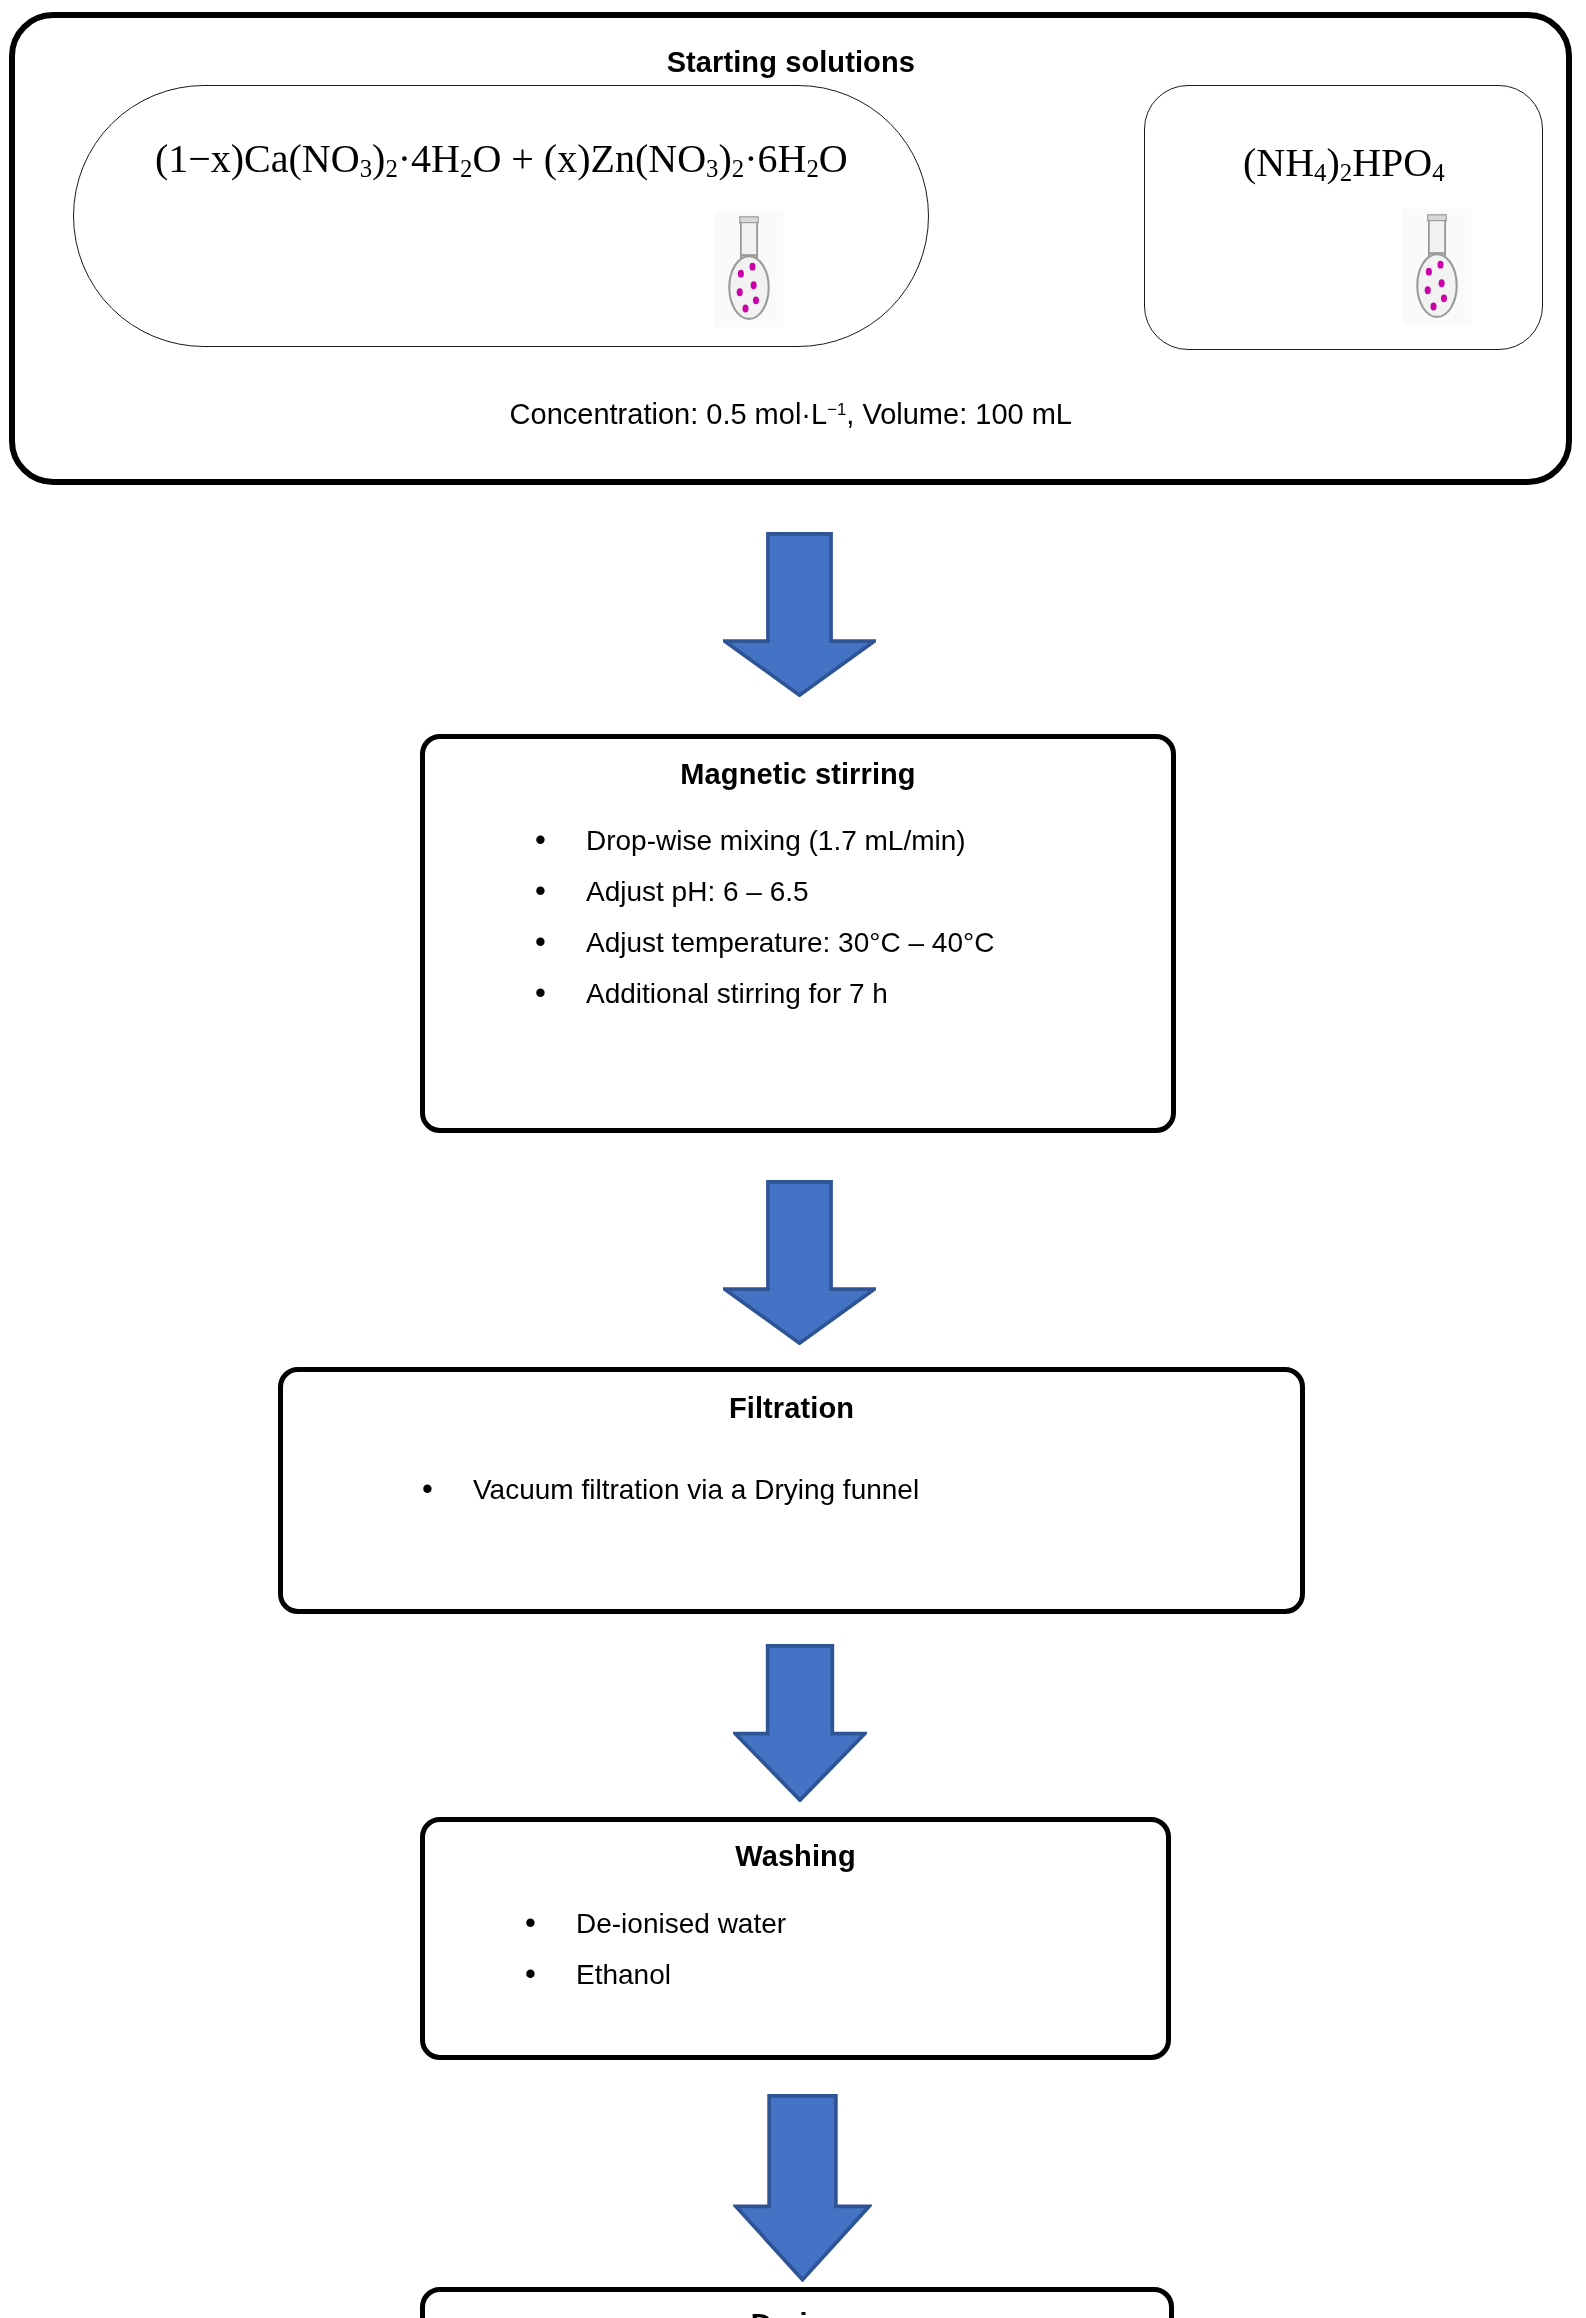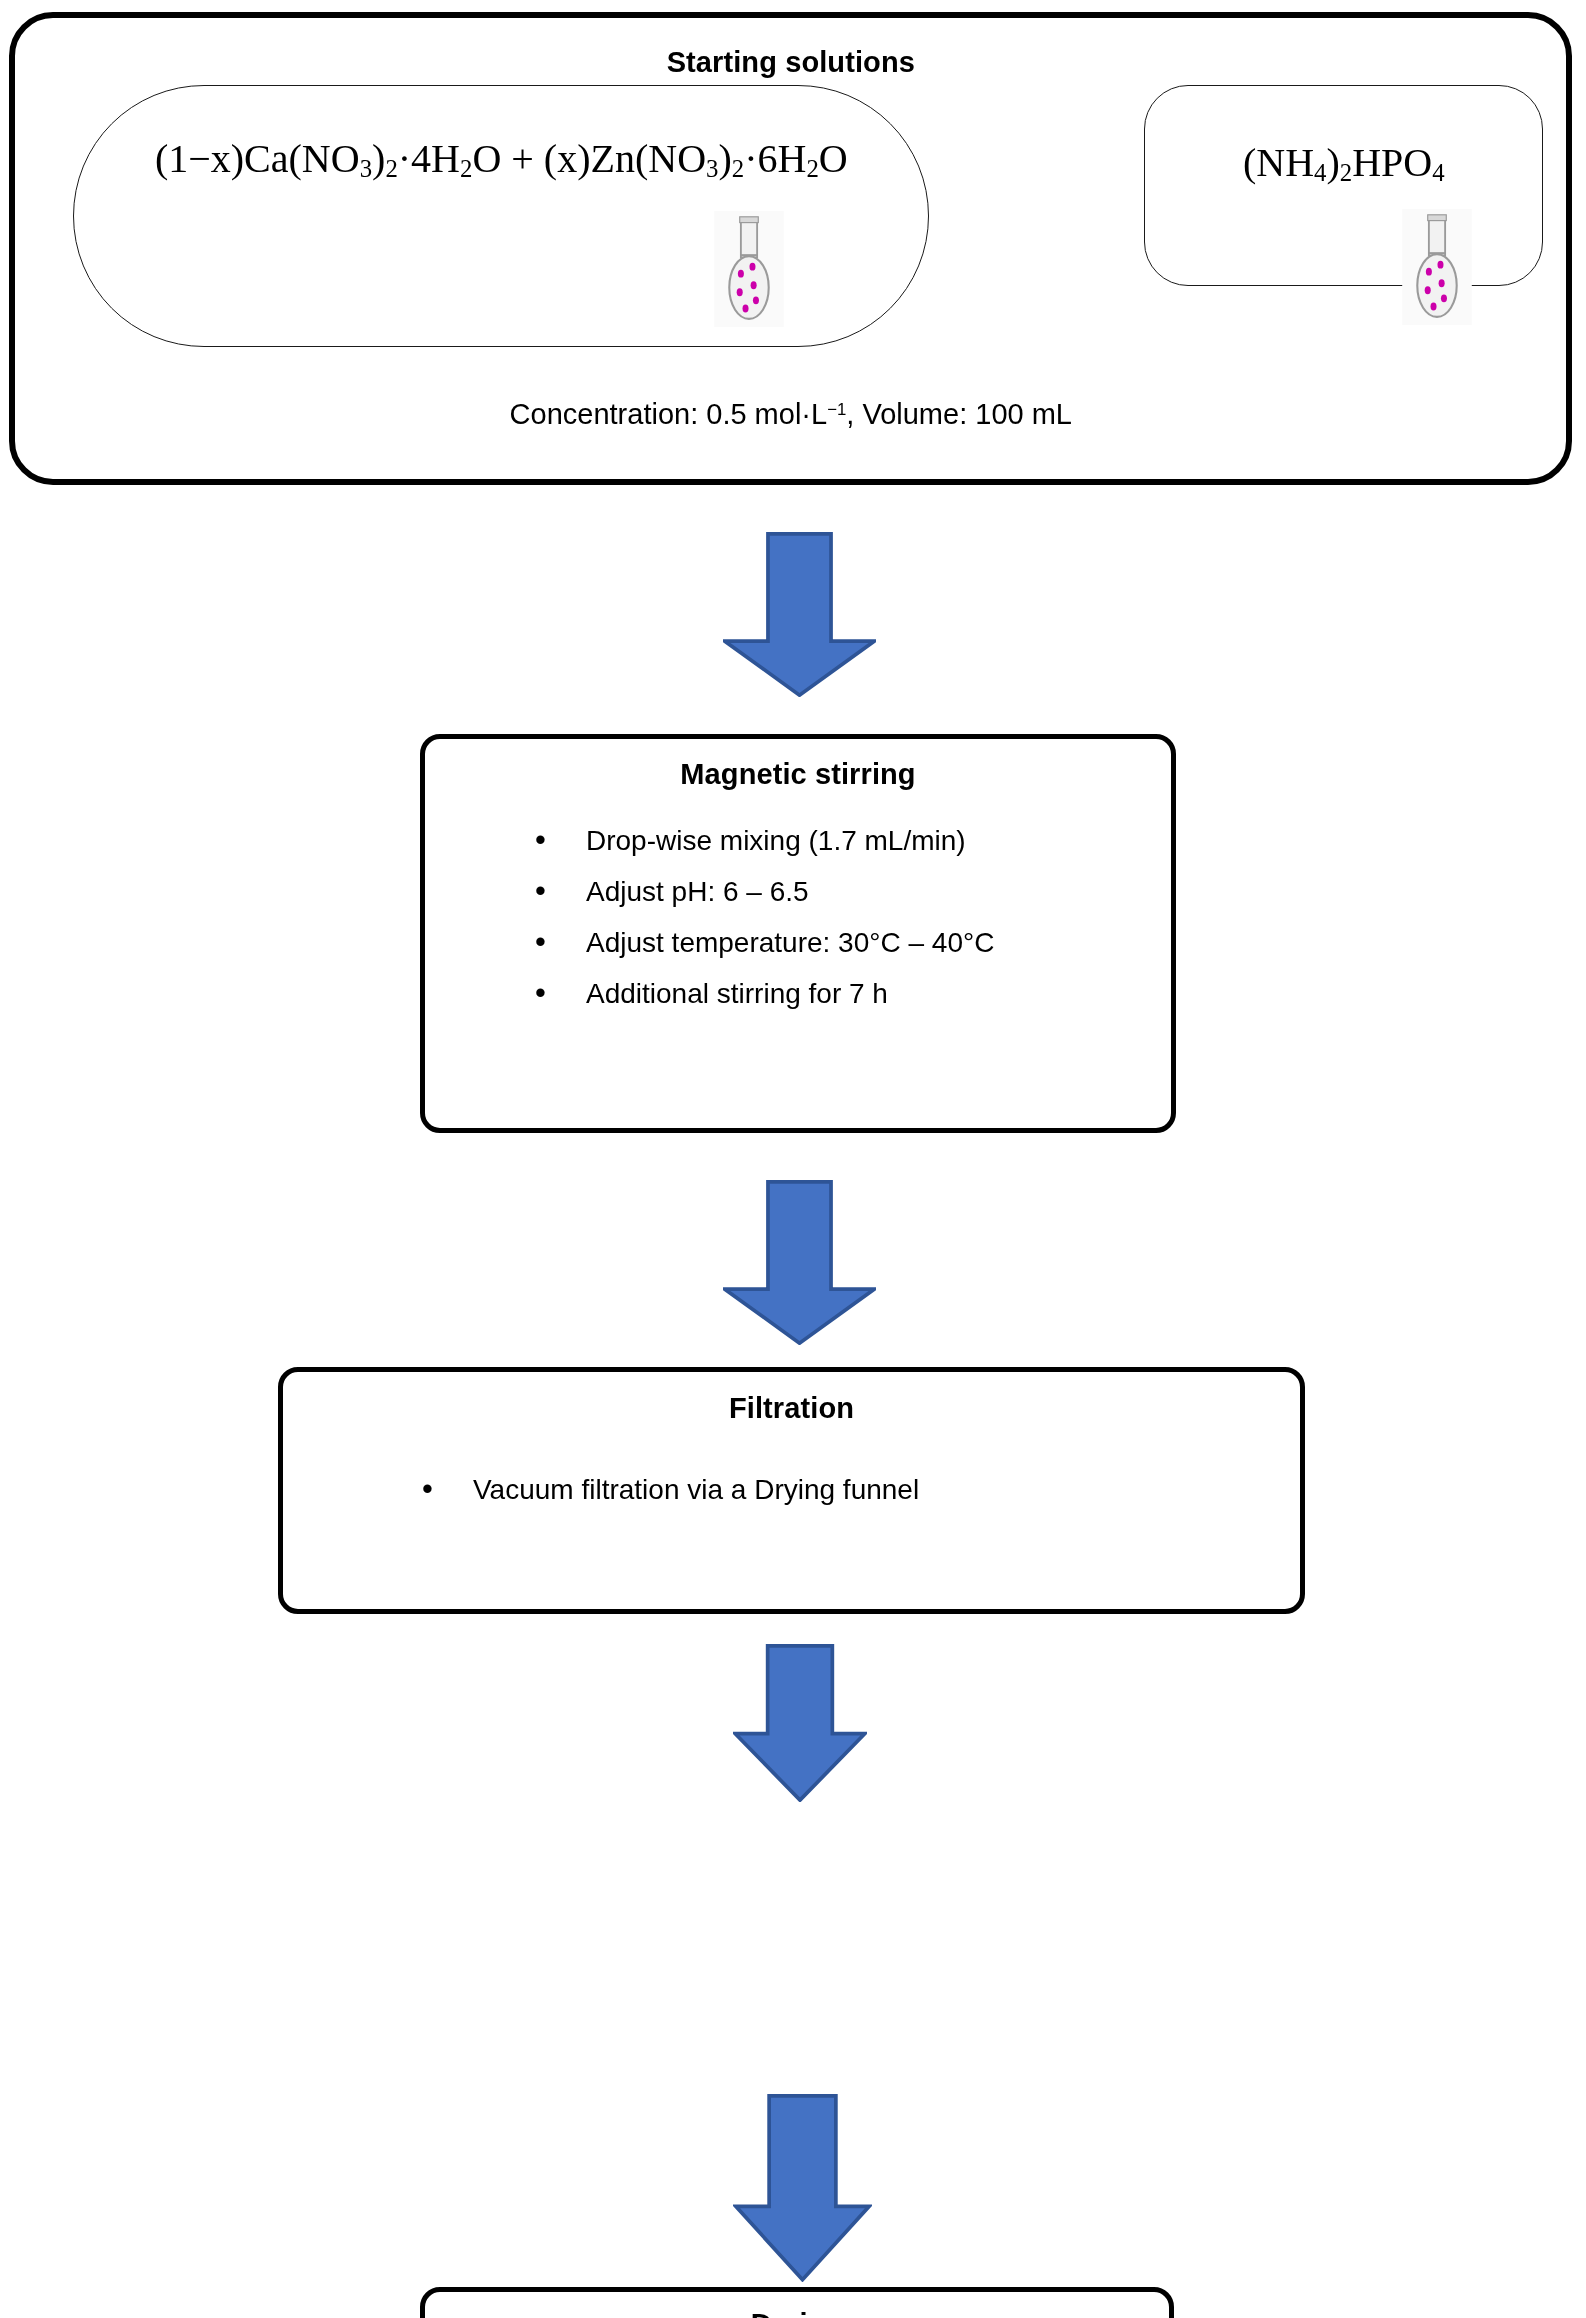--- a/index.html
+++ b/index.html
@@ -69,21 +69,21 @@
           <ellipse cx="33" cy="48" rx="2.6" ry="3.4" fill="#CC00AA"></ellipse>
           <ellipse cx="23" cy="54" rx="2.6" ry="3.4" fill="#CC00AA"></ellipse>
           <ellipse cx="34" cy="64" rx="2.6" ry="3.4" fill="#CC00AA"></ellipse>
           <ellipse cx="22" cy="70" rx="2.6" ry="3.4" fill="#CC00AA"></ellipse>
           <ellipse cx="36" cy="77" rx="2.6" ry="3.4" fill="#CC00AA"></ellipse>
           <ellipse cx="27" cy="84" rx="2.6" ry="3.4" fill="#CC00AA"></ellipse>
         </svg>
       </div>
     </div>
 
-    <div class="inner-round" style="left:1129px;top:67px;width:399px;height:201px;">
+    <div class="inner-round" style="left:1129px;top:67px;width:399px;height:265px;">
 
       <div class="formula" style="top:53px;">(NH<sub>4</sub>)<sub>2</sub>HPO<sub>4</sub></div>
 
       <div class="flask" style="left:257px;top:123px;width:70px;height:116px;">
         <svg viewBox="0 0 60 100">
           <rect x="0" y="0" width="60" height="100" fill="#FAFAFA"></rect>
           <rect x="23" y="6" width="14" height="34" fill="#F2F2F2" stroke="#9A9A9A" stroke-width="1.6"></rect>
           <rect x="22" y="5" width="16" height="5" fill="#D8D8D8" stroke="#9A9A9A" stroke-width="1"></rect>
           <line x1="23" y1="38" x2="37" y2="38" stroke="#9A9A9A" stroke-width="1.6"></line>
           <ellipse cx="30" cy="66" rx="17" ry="27" fill="#F2F2F2" stroke="#9A9A9A" stroke-width="1.8"></ellipse>
@@ -128,20 +128,27 @@
       <li>Vacuum filtration via a Drying funnel</li>
     </ul>
   </div>
 
   <div class="arrow" style="left:733px;top:1644px;width:134px;height:158px;">
     <svg viewBox="0 0 290 340" preserveAspectRatio="none">
       <polygon points="75,4 215,4 215,193 285,193 145,336 5,193 75,193" fill="#4472C4" stroke="#2E5496" stroke-width="8"></polygon>
     </svg>
   </div>
 
+  <div class="box" style="left:420px;top:1817px;width:751px;height:243px;">
+    <div class="box-title" style="top:17.6px;">Washing</div>
+    <ul class="bullets" style="left:100px;top:88px;">
+      <li>De-ionised water</li>
+      <li>Ethanol</li>
+    </ul>
+  </div>
 
   <div class="arrow" style="left:733px;top:2094px;width:139px;height:188px;">
     <svg viewBox="0 0 300 405" preserveAspectRatio="none">
       <polygon points="78,4 222,4 222,242 294,242 150,400 6,242 78,242" fill="#4472C4" stroke="#2E5496" stroke-width="8"></polygon>
     </svg>
   </div>
 
   <div class="box" style="left:420px;top:2287px;width:754px;height:195px;">
     <div class="box-title" style="top:16px;">Drying</div>
 

